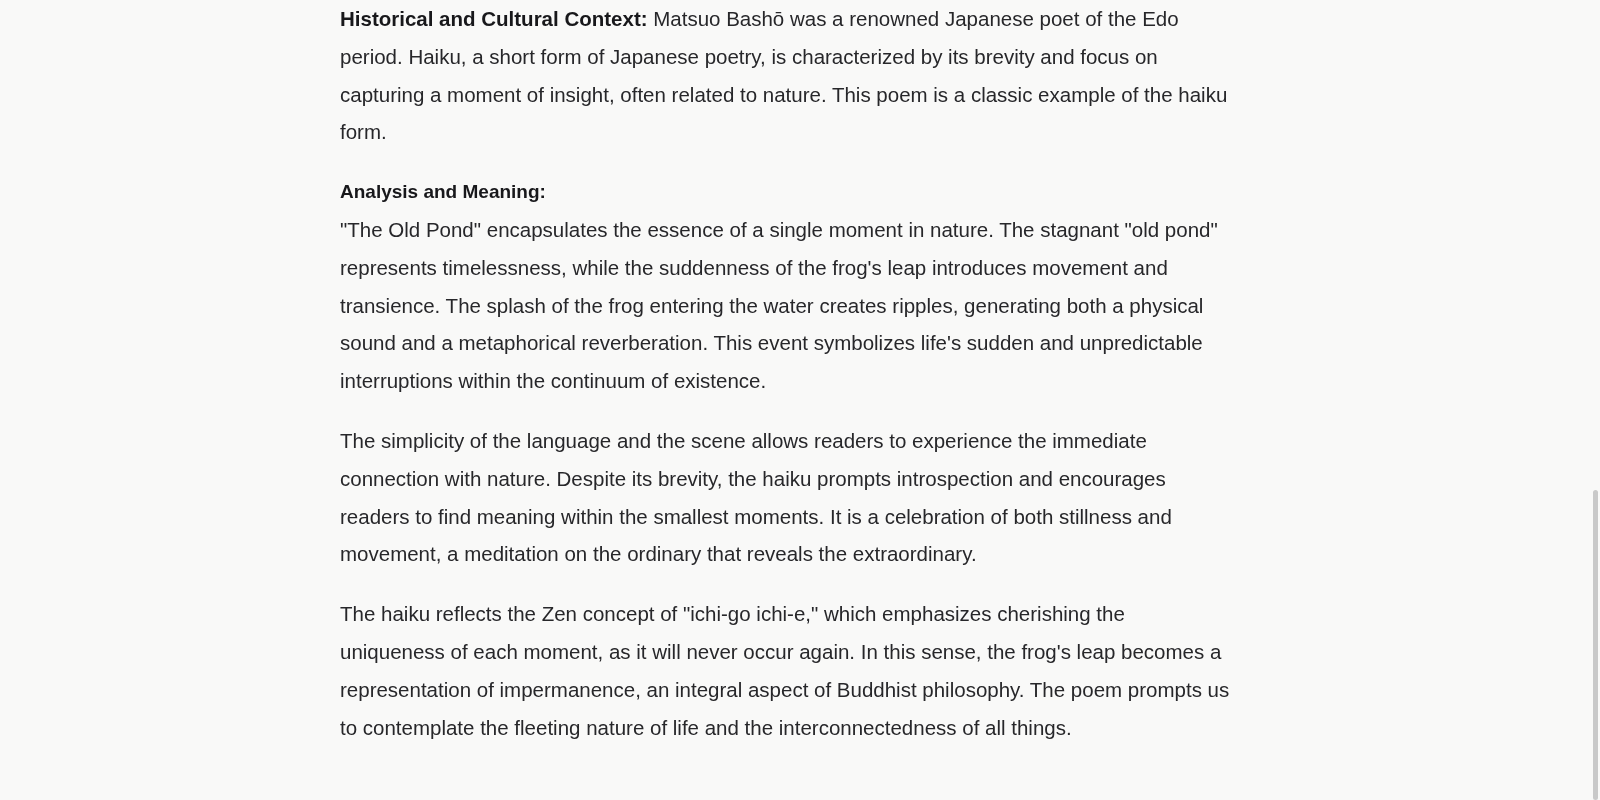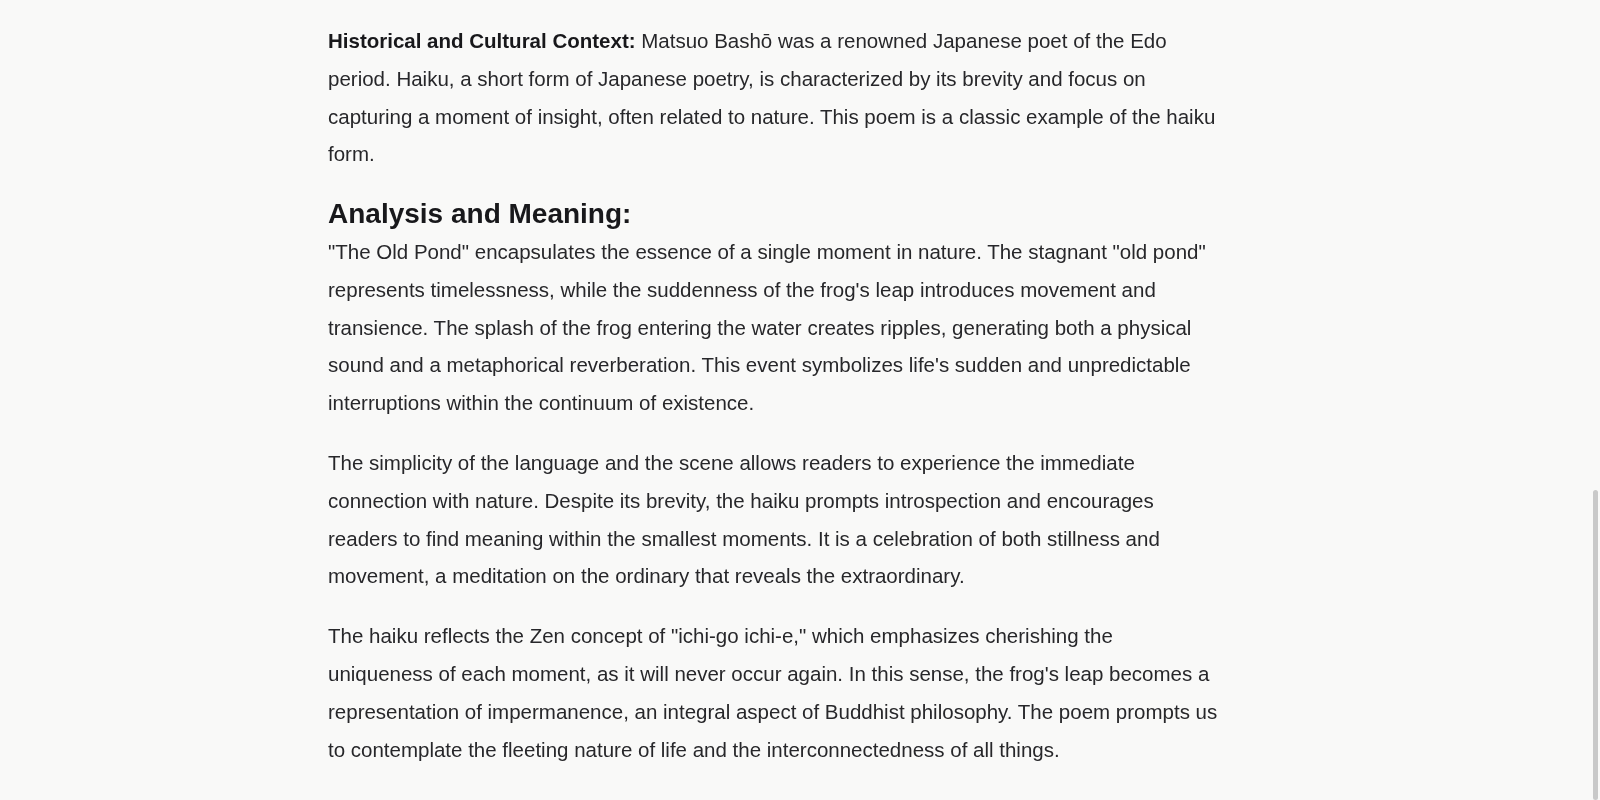--- a/index.html
+++ b/index.html
@@ -13,41 +13,41 @@
     overflow: hidden;
   }
   #page {
     position: relative;
     width: 1600px;
     height: 800px;
     background: #f9f9f8;
   }
   .doc {
     position: absolute;
-    left: 328px;
+    left: 340px;
     top: 0;
     width: 890px;
-    padding-top: 22px;
+    padding-top: 0;
   }
   .para {
     color: #27272a;
     font-size: 20.5px;
     line-height: 37.8px;
     letter-spacing: 0.0px;
     margin: 0 0 22px 0;
     font-weight: 400;
   }
   .para.tight { margin-bottom: 0; }
   .lead {
     font-weight: 700;
     color: #18181b;
   }
   .heading {
     color: #18181b;
-    font-size: 28px;
+    font-size: 19px;
     line-height: 37.8px;
     font-weight: 700;
     margin: 0;
   }
   .section-gap { margin-bottom: 22px; }
   
   .scrollbar-track {
     position: absolute;
     right: 0;
     top: 0;

